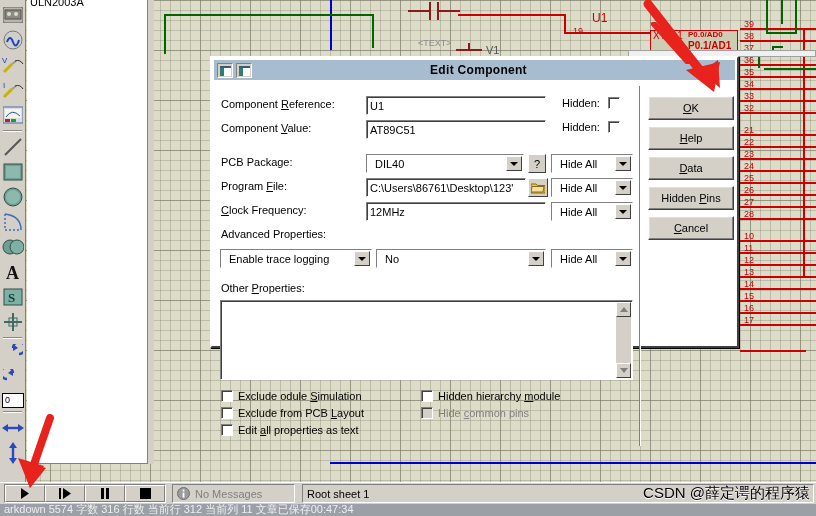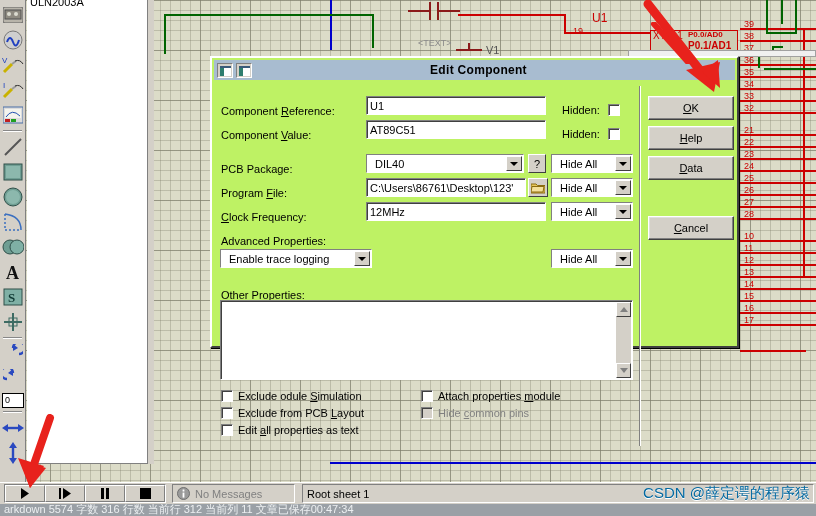--- a/index.html
+++ b/index.html
@@ -69,21 +69,21 @@
     border: 1px solid #cc0000;
   }
   .lbl-red { position: absolute; color: #cc0000; font-family: "Liberation Sans", sans-serif; }
   .lbl-dk  { position: absolute; color: #333; }
   .lbl-mar { position: absolute; color: #8b1a1a; margin-top: 36px; }
   .pinnum  { position: absolute; color: #cc0000; font-size: 9px; }
 
   
   .dialog {
     position: absolute; left: 210px; top: 56px; width: 529px; height: 292px;
-    background: #bef264;
+    background: #ffffff;
     border: 2px solid;
     border-color: #ffffff #404040 #404040 #ffffff;
     box-shadow: 1px 1px 0 #000;
   }
   .dlg-titlebar {
     position: absolute; left: 2px; top: 2px; right: 2px; height: 20px;
     background: #a8bcd0;
     display: flex; align-items: center;
   }
   .dlg-title {
@@ -102,21 +102,21 @@
     background: #fff; border-top: 2px solid #3a5a7a;
   }
   .dlg-icon i:after {
     content: ""; position: absolute; left: 0; top: 0; width: 4px; height: 8px;
     background: #2e7d6e;
   }
   .dlg-body {
     position: absolute; left: 2px; top: 24px; right: 2px; bottom: 2px;
   }
 
-  .row { position: absolute; height: 19px; display: flex; align-items: flex-end; }
+  .row { position: absolute; height: 19px; display: flex; align-items: flex-start; }
   .flabel { font-size: 11px; color: #000; white-space: nowrap; }
   .flabel .u { text-decoration: underline; }
   .flabel.dim { color: #808080; }
 
   .tin {
     background: #fff;
     border: 1px solid; border-color: #808080 #fff #fff #808080;
     outline: 1px solid transparent;
     font-size: 11px; color: #000;
     padding: 2px 0 0 3px;
@@ -232,21 +232,21 @@
     font-size: 11px; color: #808080;
   }
   .sheetpane {
     margin-left: 7px; flex: 1; height: 19px; margin-right: 2px;
     border: 1px solid; border-color: #808080 #fff #fff #808080;
     display: flex; align-items: center; padding-left: 4px;
     font-size: 11px; color: #000;
   }
   .watermark {
     position: absolute; right: 6px; top: 484px;
-    font-size: 15px; color: #0369a1;
+    font-size: 15px; color: #000000;
     font-family: "Liberation Sans", sans-serif;
     text-shadow: 0 1px 0 #fff;
     pointer-events: none;
   }
 
   
   .editstrip {
     position: absolute; left: 0; top: 504px; width: 816px; height: 12px;
     background: #9aa0a6;
     overflow: hidden;
@@ -582,20 +582,24 @@
         <span class="arrow"></span>
       </div>
 
       <div class="row" style="left:7px; top:146px;">
         <span class="flabel">Advanced Properties:</span>
       </div>
       <div class="combo" style="position:absolute; left:6px; top:167px; width:152px;">
         <span>Enable trace logging</span>
         <span class="arrow"></span>
       </div>
+      <div class="combo" style="position:absolute; left:162px; top:167px; width:170px;">
+        <span>No</span>
+        <span class="arrow"></span>
+      </div>
       <div class="combo" style="position:absolute; left:337px; top:167px; width:82px;">
         <span>Hide All</span>
         <span class="arrow"></span>
       </div>
 
       <div class="row" style="left:7px; top:200px;">
         <span class="flabel"><span>Other </span><span class="u">P</span><span>roperties:</span></span>
       </div>
       <div class="grpbox" style="left:6px; top:218px; width:413px; height:80px;">
         <div class="vscroll">
@@ -611,35 +615,38 @@
       <div class="cbrow" style="left:7px; top:323px;">
         <div class="cb"></div>
         <span class="flabel"><span>Exclude from PCB </span><span class="u">L</span><span>ayout</span></span>
       </div>
       <div class="cbrow" style="left:7px; top:340px;">
         <div class="cb"></div>
         <span class="flabel"><span>Edit </span><span class="u">a</span><span>ll properties as text</span></span>
       </div>
       <div class="cbrow" style="left:207px; top:306px;">
         <div class="cb"></div>
-        <span class="flabel"><span>Attach properties </span><span class="u">m</span><span>odule</span></span>
+        <span class="flabel"><span>Hidden hierarchy </span><span class="u">m</span><span>odule</span></span>
       </div>
       <div class="cbrow" style="left:207px; top:323px;justify-content:space-between;">
         <div class="cb dim"></div>
         <span class="flabel dim"><span>Hide </span><span class="u">c</span><span>ommon pins</span></span>
       </div>
 
       <div class="btn" style="left:434px; top:14px;">
         <span><span></span><span class="u" style="text-decoration:underline">O</span><span>K</span></span>
       </div>
       <div class="btn" style="left:434px; top:74px;">
         <span><span></span><span class="u" style="text-decoration:underline">D</span><span>ata</span></span>
       </div>
       <div class="btn" style="left:434px; top:44px;">
         <span><span></span><span class="u" style="text-decoration:underline">H</span><span>elp</span></span>
+      </div>
+      <div class="btn" style="left:434px; top:104px;">
+        <span><span>Hidden </span><span class="u" style="text-decoration:underline">P</span><span>ins</span></span>
       </div>
       <div class="btn" style="left:434px; top:134px;">
         <span><span></span><span class="u" style="text-decoration:underline">C</span><span>ancel</span></span>
       </div>
 
     </div>
   </div>
 
   <div class="statusbar">
     <div class="animgrp">

